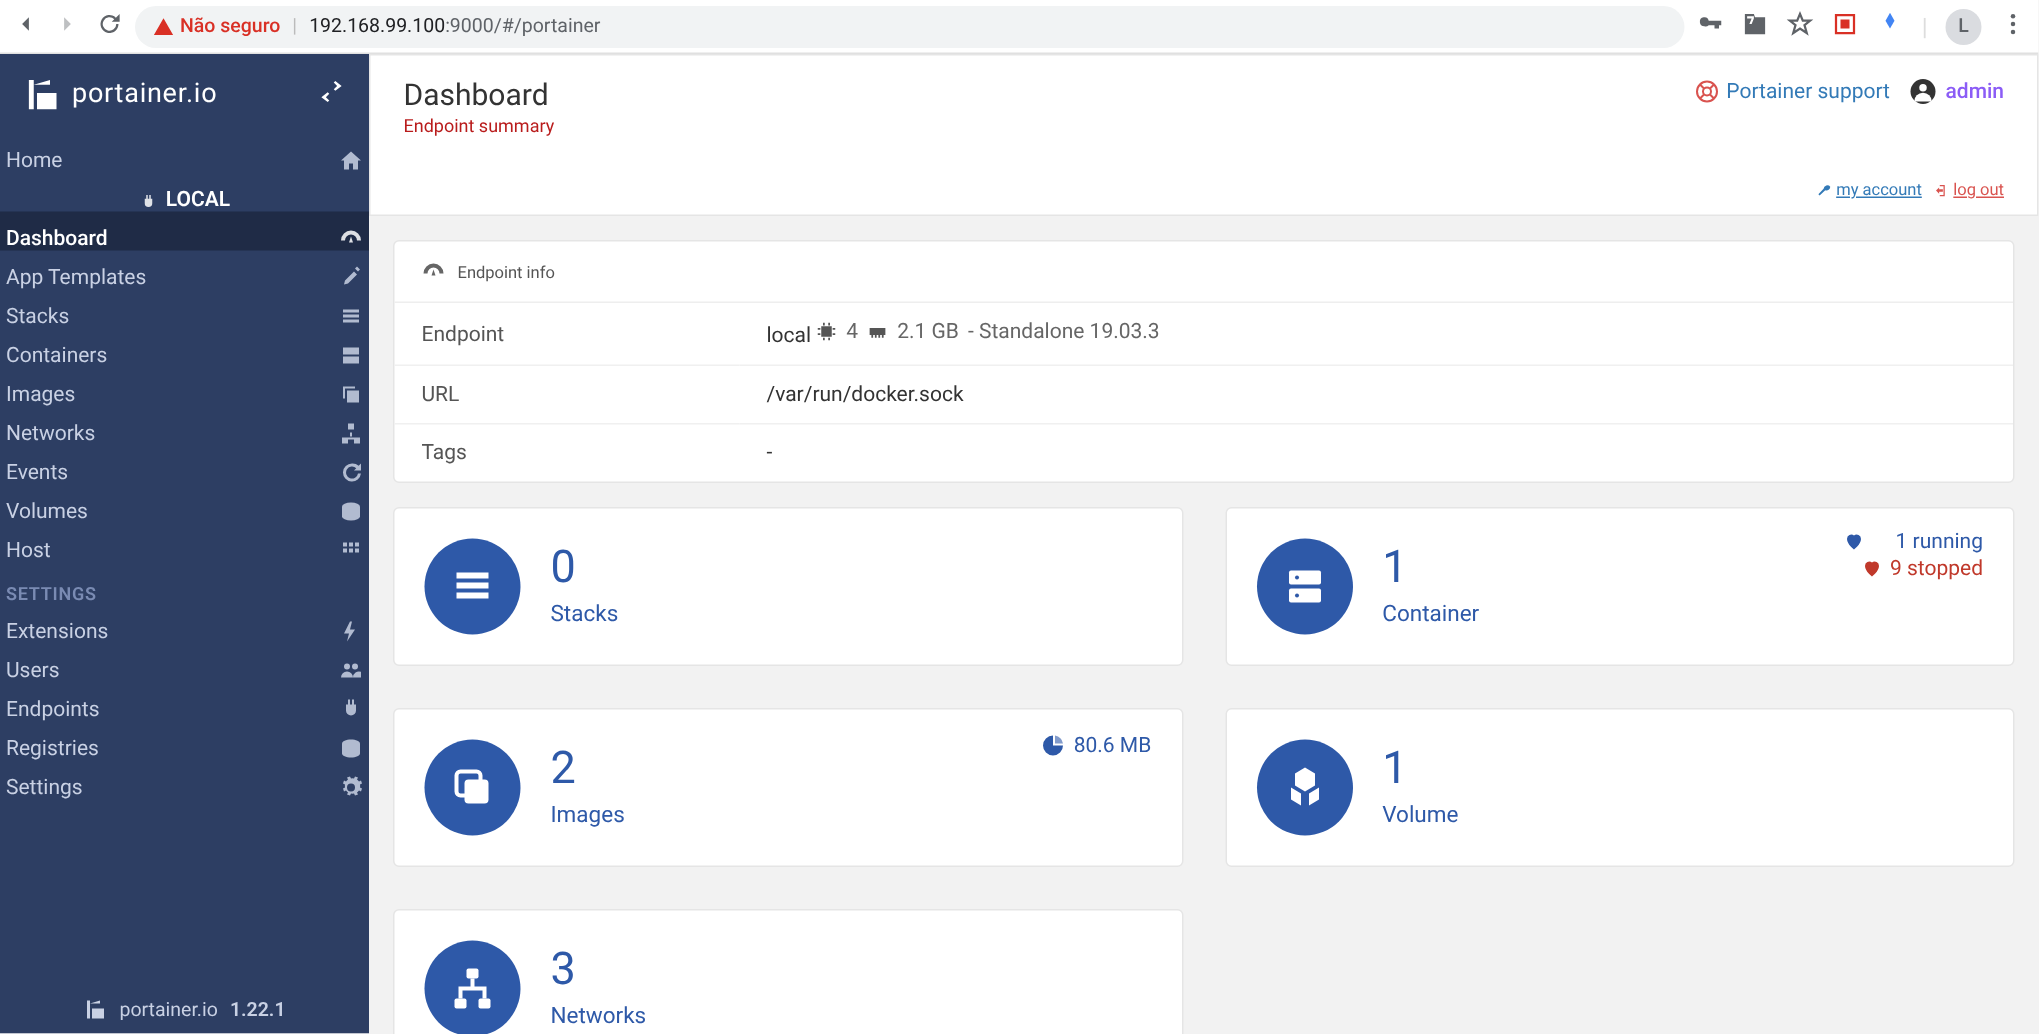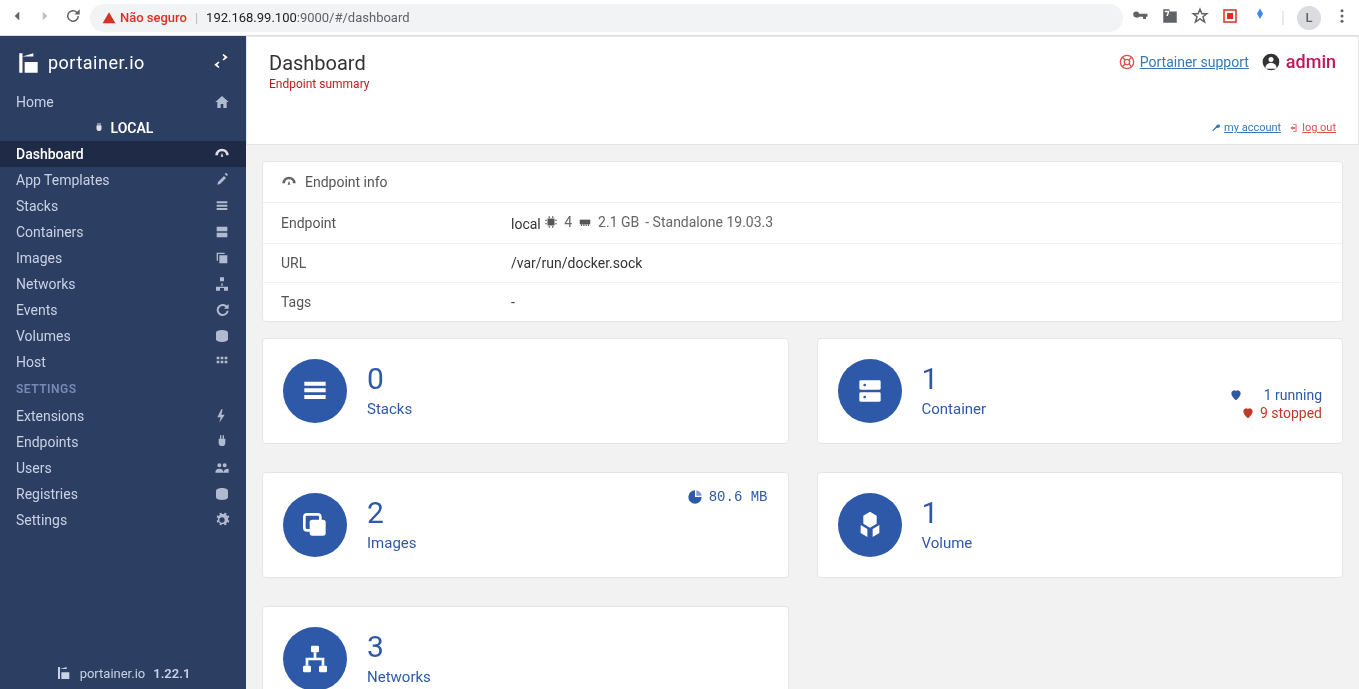--- a/index.html
+++ b/index.html
@@ -20,65 +20,65 @@
 
   
   .sidebar { width: 246px; background: #2d3e63; color: #fff; display: flex; flex-direction: column; position: relative; }
   .sidebar-header { height: 53px; display: flex; align-items: center; justify-content: space-between; padding: 0 16px; }
   .logo { display: flex; align-items: center; gap: 6px; }
   .logo svg { width: 26px; height: 26px; fill: #fff; }
   .logo-text { font-size: 18px; font-weight: 400; letter-spacing: .5px; }
   .swap-icon svg { width: 18px; height: 18px; fill: #fff; }
 
   .nav { list-style: none; font-size: 14px; }
-  .nav li { display: flex; align-items: center; justify-content: space-between; padding: 0 16px; height: 26px; color: #c9d1e4; cursor: pointer; }
+  .nav li { display: flex; align-items: flex-end; justify-content: space-between; padding: 0 4px; height: 26px; color: #c9d1e4; cursor: pointer; }
   .nav li.active { background: #1f2b46; color: #fff; font-weight: 500; }
   .nav li .ico { width: 16px; height: 16px; opacity: .85; }
   .nav li.header { color: #7a8bb3; font-size: 12px; font-weight: 600; letter-spacing: .5px; cursor: default; height: 28px; }
   .nav li.local { justify-content: center; color: #fff; font-weight: 600; gap: 6px; height: 26px; }
   .nav li.local .ico { width: 12px; height: 12px; }
 
   .sidebar-footer { position: absolute; bottom: 8px; left: 0; right: 0; display: flex; align-items: center; justify-content: center; gap: 8px; font-size: 13px; color: #c9d1e4; }
   .sidebar-footer svg { width: 16px; height: 16px; fill: #c9d1e4; }
 
   
   .main { flex: 1; background: #f2f2f2; overflow-y: auto; }
   .page-header { background: #fff; padding: 14px 22px 10px; display: flex; justify-content: space-between; align-items: flex-start; border: 1px solid #e5e5e5; margin: 0 0 16px 0;}
   .page-header h1 { font-size: 20px; font-weight: 400; color: #333; }
   .page-header .sub { font-size: 12px; color: #b91c1c; margin-top: 2px; }
   .header-right { text-align: right; font-size: 14px; }
   .header-right .row1 { display: flex; align-items: center; gap: 12px; justify-content: flex-end; }
-  .support { color: #337ab7; display: flex; align-items: center; gap: 5px; text-decoration: underline; }
+  .support { color: #337ab7; display: flex; align-items: center; gap: 5px; }
   .support svg { width: 16px; height: 16px; }
-  .user { color: #be185d; font-size: 18px; display: flex; align-items: center; gap: 5px; font-weight: 500;}
+  .user { color: #8b5cf6; font-size: 14px; display: flex; align-items: center; gap: 5px; font-weight: 500;}
   .user svg { width: 20px; height: 20px; }
   .header-right .row2 { font-size: 11px; color: #337ab7; margin-top: 4px; display: flex; gap: 8px; justify-content: flex-end;}
   .header-right .row2 a { text-decoration: underline; display: flex; gap: 3px; align-items: center; margin-top: 45px;}
   .header-right .row2 .logout { color: #d9534f; }
 
   .panel { background: #fff; border: 1px solid #e5e5e5; border-radius: 4px; margin: 0 16px 16px; }
-  .panel-heading { padding: 12px 18px; border-bottom: 1px solid #eee; color: #555; display: flex; align-items: center; gap: 8px; font-size: 14px;}
+  .panel-heading { padding: 12px 18px; border-bottom: 1px solid #eee; color: #555; display: flex; align-items: center; gap: 8px; font-size: 11px;}
   .panel-heading svg { width: 16px; height: 16px; }
   .info-table { width: 100%; border-collapse: collapse; font-size: 14px; }
   .info-table td { padding: 11px 18px; border-bottom: 1px solid #f0f0f0; color: #333; }
   .info-table tr:last-child td { border-bottom: none; }
   .info-table td:first-child { width: 230px; color: #555; }
   .info-table .meta { display: inline-flex; align-items: center; gap: 6px; color: #666; }
   .info-table .meta svg { width: 14px; height: 14px; fill: #555; }
 
   .tiles { display: grid; grid-template-columns: 1fr 1fr; gap: 28px; padding: 0 16px 16px; }
   .tile { background: #fff; border: 1px solid #e5e5e5; border-radius: 4px; padding: 20px; display: flex; align-items: center; gap: 20px; position: relative; min-height: 106px;}
   .tile .circle { width: 64px; height: 64px; border-radius: 50%; background: #2e59a8; display: flex; align-items: center; justify-content: center; }
   .tile .circle svg { width: 32px; height: 32px; fill: #fff; }
   .tile .count { font-size: 30px; color: #2e59a8; font-weight: 400; line-height: 1; }
   .tile .label { font-size: 15px; color: #2e59a8; margin-top: 6px; }
-  .tile .extra { position: absolute; right: 20px; top: 16px; font-size: 14px; color: #2e59a8; display: flex; align-items: center; gap: 6px; font-family: Liberation Mono, monospace; }
+  .tile .extra { position: absolute; right: 20px; top: 16px; font-size: 14px; color: #2e59a8; display: flex; align-items: center; gap: 6px; }
   .tile .extra svg { width: 16px; height: 16px; fill: #2e59a8; }
   .tile .status-list { position: absolute; right: 20px; top: 14px; text-align: right; font-size: 14px; }
-  .tile .status-list .run { color: #2e59a8; display: flex; align-items: center; gap: 21px; justify-content: flex-end; margin-top: 34px; }
+  .tile .status-list .run { color: #2e59a8; display: flex; align-items: center; gap: 21px; justify-content: flex-end; }
   .tile .status-list .stop { color: #c0392b; display: flex; align-items: center; gap: 5px; justify-content: flex-end; margin-top: 2px;}
   .tile .status-list svg { width: 14px; height: 14px; }
   .tiles .half { grid-column: span 1; }
 
   a { color: inherit; cursor: pointer; }
 </style>
 </head>
 <body>
 
 <div class="chrome-bar">
@@ -94,21 +94,21 @@
         </svg></span>
   </div>
   <div class="chrome-url">
     <span class="warn">
       <svg viewBox="0 0 24 24" width="14" height="14">
           <path fill="#d93025" d="M12 2L1 21h22L12 2zm1 14h-2v2h2v-2zm0-6h-2v5h2v-5z"></path>
         </svg>
       <span>Não seguro</span>
     </span>
     <span class="sep">|</span>
-    <span><span class="host">192.168.99.100</span><span>:9000/#/dashboard</span></span>
+    <span><span class="host">192.168.99.100</span><span>:9000/#/portainer</span></span>
   </div>
   <div class="chrome-tools">
     <span><svg viewBox="0 0 24 24">
           <path fill="currentColor" d="M7 14a4 4 0 1 1 3.87-5H22v4h-2v3h-4v-3h-5.13A4 4 0 0 1 7 14z"></path>
         </svg></span>
     <span><svg viewBox="0 0 24 24">
           <path fill="currentColor" d="M3 3h8l1 3h9v15H3V3zm2 2v2h4l-2 5h2l2-5V5H5z"></path>
         </svg></span>
     <span><svg viewBox="0 0 24 24">
           <path fill="none" stroke="currentColor" stroke-width="2" d="M12 3l2.5 6H21l-5 4 2 7-6-4-6 4 2-7-5-4h6.5L12 3z"></path>
@@ -214,29 +214,29 @@
       <li class="header">
           <span>SETTINGS</span>
         </li>
       <li>
         <span>Extensions</span>
         <svg class="ico" viewBox="0 0 24 24">
             <path fill="currentColor" d="M11 2L5 14h5l-2 8 8-12h-5l2-8z"></path>
           </svg>
       </li>
       <li>
+        <span>Users</span>
+        <svg class="ico" viewBox="0 0 24 24">
+            <path fill="currentColor" d="M8 11a3 3 0 1 0 0-6 3 3 0 0 0 0 6zm8 0a3 3 0 1 0 0-6 3 3 0 0 0 0 6zM2 19a6 6 0 0 1 12 0H2zm12 0a6 6 0 0 1 8-5.66V19h-8z"></path>
+          </svg>
+      </li>
+      <li>
         <span>Endpoints</span>
         <svg class="ico" viewBox="0 0 24 24">
             <path fill="currentColor" d="M9 2v5H7v6a5 5 0 0 0 10 0V7h-2V2h-2v5h-2V2H9z"></path>
-          </svg>
-      </li>
-      <li>
-        <span>Users</span>
-        <svg class="ico" viewBox="0 0 24 24">
-            <path fill="currentColor" d="M8 11a3 3 0 1 0 0-6 3 3 0 0 0 0 6zm8 0a3 3 0 1 0 0-6 3 3 0 0 0 0 6zM2 19a6 6 0 0 1 12 0H2zm12 0a6 6 0 0 1 8-5.66V19h-8z"></path>
           </svg>
       </li>
       <li>
         <span>Registries</span>
         <svg class="ico" viewBox="0 0 24 24">
             <path fill="currentColor" d="M12 3c5 0 9 1.8 9 4v10c0 2.2-4 4-9 4s-9-1.8-9-4V7c0-2.2 4-4 9-4z"></path>
           </svg>
       </li>
       <li>
         <span>Settings</span>

